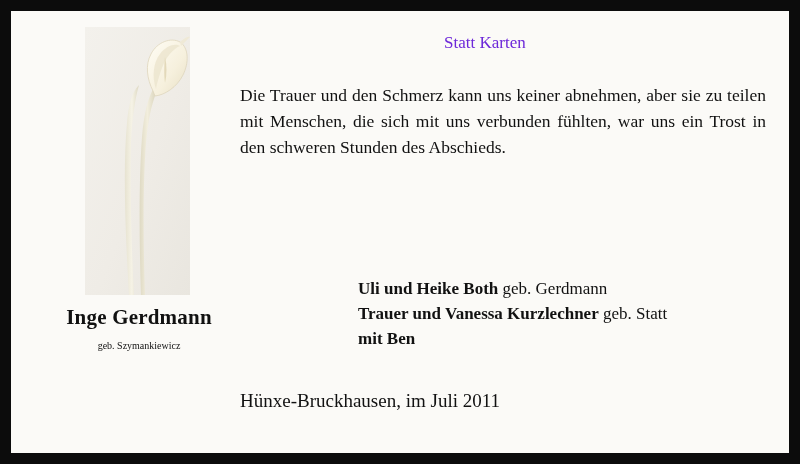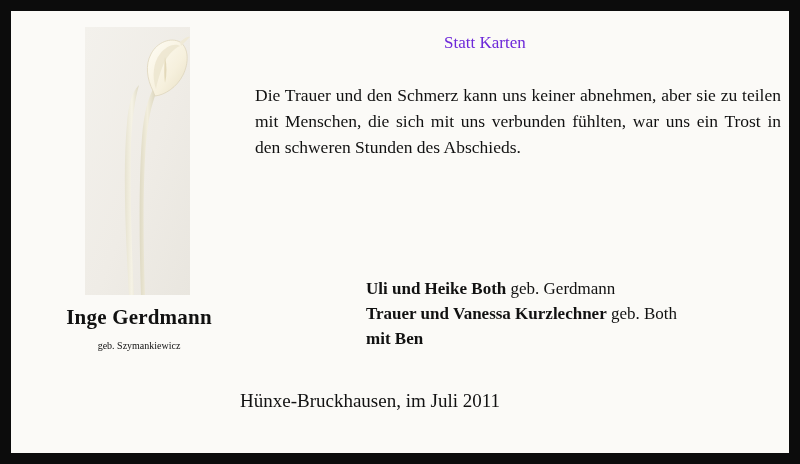--- a/index.html
+++ b/index.html
@@ -84,35 +84,34 @@
   .para1 {
     position: absolute;
     left: 240px;
     top: 82px;
     width: 526px;
     font-size: 17.5px;
     line-height: 26px;
     color: #111111;
     text-align: justify;
     text-justify: inter-word;
-    margin-left: 15px;
   }
   .para2 {
     position: absolute;
     left: 240px;
     top: 200px;
     width: 526px;
     font-size: 17.5px;
     line-height: 26px;
     color: #111111;
     text-align: left;
   }
   .signatures {
     position: absolute;
-    left: 366px;
+    left: 358px;
     top: 276px;
     width: 420px;
     font-size: 17px;
     line-height: 25px;
     color: #111111;
   }
   .signatures .b {
     font-weight: bold;
   }
   .place-date {
@@ -175,21 +174,21 @@
   <div class="deceased-maiden">geb. Szymankiewicz</div>
 
   <div class="statt">Statt Karten</div>
   <div class="para1">Die Trauer und den Schmerz kann uns keiner abnehmen, aber sie zu teilen mit Menschen, die sich mit uns verbunden fühlten, war uns ein Trost in den schweren Stunden des Abschieds.</div>
 
   <div class="signatures">
     <div>
       <span class="b">Uli und Heike Both</span><span> geb. Gerdmann</span>
     </div>
     <div>
-      <span class="b">Trauer und Vanessa Kurzlechner</span><span> geb. Both</span>
+      <span class="b">Trauer und Vanessa Kurzlechner</span><span> geb. Statt</span>
     </div>
     <div>
       <span class="b">mit Ben</span><span></span>
     </div>
   </div>
 
   <div class="place-date">Hünxe-Bruckhausen, im Juli 2011</div>
 
   <div class="frame"></div>
 </div>

